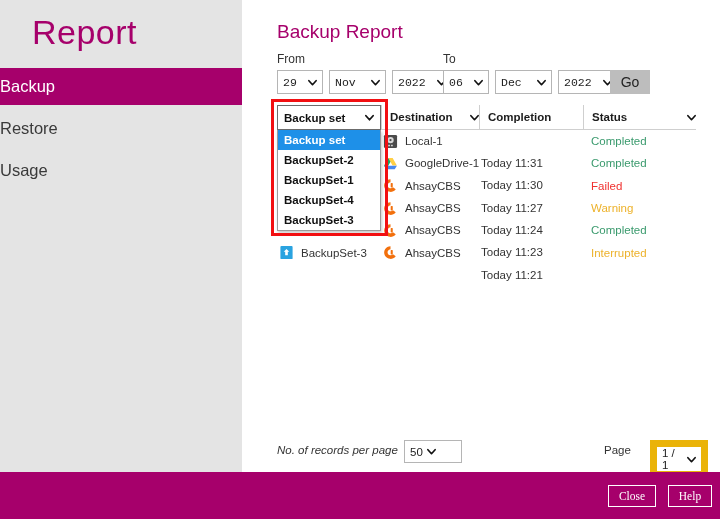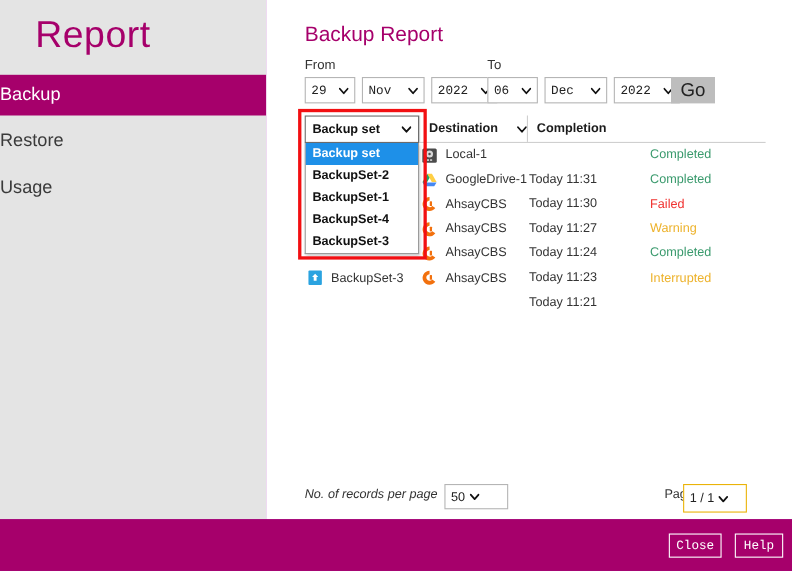--- a/index.html
+++ b/index.html
@@ -5,21 +5,21 @@
   * { box-sizing: border-box; margin: 0; padding: 0; }
   html, body {
     width: 720px; height: 519px;
     font-family: "Liberation Sans", "DejaVu Sans", sans-serif;
     background: #ffffff;
     overflow: hidden;
   }
   #app {
     position: relative;
     width: 720px; height: 519px;
-    background: #a21caf;
+    background: #5eead4;
   }
 
   
   #sidebar {
     position: absolute; left: 0; top: 0;
     width: 242px; height: 472px;
     background: #e4e4e4;
   }
   #sidebar-title {
     font-size: 34px;
@@ -91,21 +91,21 @@
   #sel-from-mon   { left: 52px;  width: 57px; }
   #sel-from-year  { left: 115px; width: 60px; }
   #sel-to-day     { left: 166px; width: 46px; }
   #sel-to-mon     { left: 218px; width: 57px; }
   #sel-to-year    { left: 281px; width: 60px; }
   #go-button {
     position: absolute; left: 333px; top: 0;
     width: 40px; height: 24px;
     background: #bdbdbd;
     border: none;
-    font-size: 17px;
+    font-size: 14px;
     font-family: inherit;
     color: #222;
     cursor: pointer;
   }
 
   
   #table {
     position: absolute; left: 35px; top: 105px;
     width: 419px;
   }
@@ -216,41 +216,41 @@
     width: 58px; height: 23px;
     border: 1px solid #b5b5b5; background: #fff;
     display: flex; align-items: center; padding: 0 5px;
     font-size: 11.5px; color: #222; cursor: pointer;
   }
   #page-label {
     position: absolute; left: 327px; top: 4px;
     font-size: 11.5px; color: #333; white-space: nowrap;
   }
   #sel-page {
-    position: absolute; left: 344px; top: 0;
+    position: absolute; left: 373px; top: 0;
     width: 58px; height: 23px;
-    border: 1px solid #eab308; background: #fff;
+    border: 7px solid #eab308; background: #fff;
     display: flex; align-items: center; padding: 12px 5px;
     font-size: 11.5px; color: #222; cursor: pointer;
   }
 
   
   #bottombar {
     position: absolute; left: 0; top: 472px;
     width: 720px; height: 47px;
     background: #a6006b;
   }
   .bbtn {
     position: absolute; top: 13px;
     height: 22px;
     border: 1px solid #ffffff;
     background: transparent;
     color: #ffffff;
     font-size: 11.5px;
-    font-family: Liberation Mono, monospace;
+    font-family: Liberation Serif, serif;
     cursor: pointer;
     padding: 0;
   }
   #btn-close { right: 64px; width: 48px; }
   #btn-help  { right: 8px;  width: 44px; }
 </style>
 </head>
 <body>
 
 <div id="app">
@@ -352,20 +352,28 @@
         <div id="th-dest" class="th th-div">
           <span class="thlbl">Destination</span>
           <span class="caret">
             <svg viewBox="0 0 10 10" width="9" height="9">
                 <path d="M1 3 L5 7.5 L9 3" fill="none" stroke="#111" stroke-width="1.8" stroke-linecap="round" stroke-linejoin="round"></path>
               </svg>
           </span>
         </div>
         <div id="th-completion" class="th th-div">
           <span class="thlbl">Completion</span>
+        </div>
+        <div id="th-status" class="th th-div">
+          <span class="thlbl">Status</span>
+          <span class="caret">
+            <svg viewBox="0 0 10 10" width="9" height="9">
+                <path d="M1 3 L5 7.5 L9 3" fill="none" stroke="#111" stroke-width="1.8" stroke-linecap="round" stroke-linejoin="round"></path>
+              </svg>
+          </span>
         </div>
       </div>
 
       <div id="tbody">
 
         <div class="row">
           <div class="cell c-backupset">
             <span></span>
           </div>
           <div class="cell c-dest">

